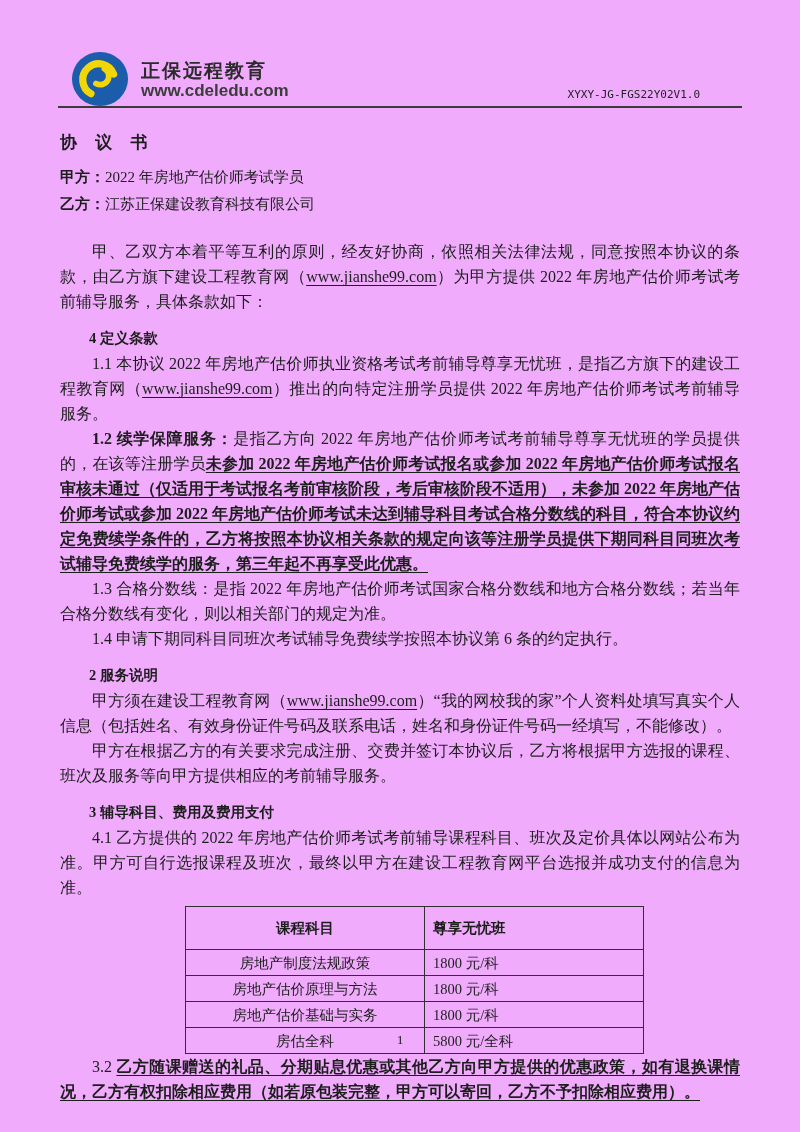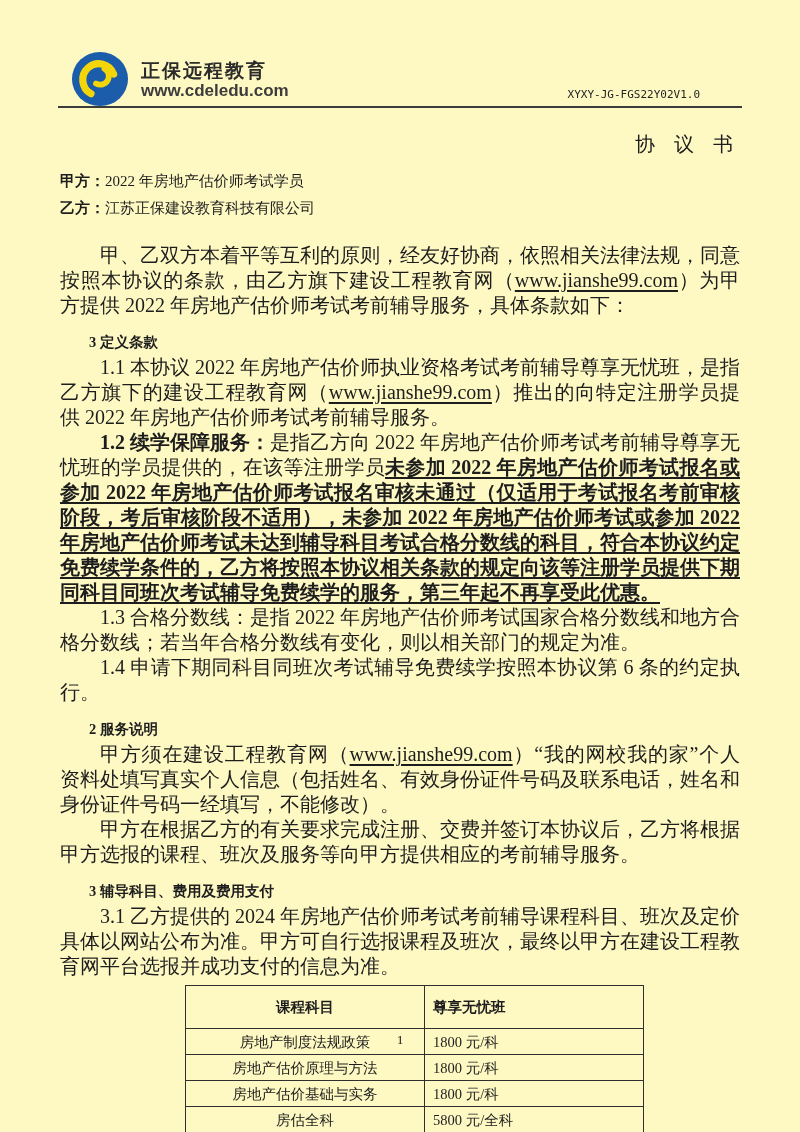--- a/index.html
+++ b/index.html
@@ -1,40 +1,40 @@
 <!DOCTYPE html>
 <html><head>
 <meta charset="utf-8">
 <style>
   * { box-sizing: border-box; }
   html, body { margin: 0; padding: 0; background: #e9e9e9; }
   .page {
-    width: 800px; height: 1132px; margin: 0 auto; background: #fef9c3;
+    width: 800px; height: 1132px; margin: 0 auto; background: #f0abfc;
     font-family: "Liberation Serif", "DejaVu Serif", serif;
     color: #1d1d1d; position: relative; overflow: hidden;
   }
   
   .header { position: relative; height: 108px; }
   .brand { position: absolute; left: 68px; top: 50px; display: flex; align-items: center; }
   .brand-logo { width: 64px; height: 58px; flex: 0 0 auto; }
   .brand-text { margin-left: 9px; font-family: "Liberation Sans", "DejaVu Sans", sans-serif; }
   .brand-name { font-size: 19px; font-weight: bold; color: #2b2b2b; letter-spacing: 2px; line-height: 22px; }
   .brand-url  { font-size: 17px; font-weight: bold; color: #3c3c3c; line-height: 17px; }
   .doc-code {
     position: absolute; right: 100px; bottom: 7px;
     font-family: "DejaVu Sans Mono", "Liberation Mono", monospace;
     font-size: 11px; color: #222; letter-spacing: 0px;
   }
   .header-rule { position: absolute; left: 58px; right: 58px; bottom: 0; border-bottom: 2px solid #3b3b3b; }
   
   .content { padding: 0 60px; }
-  .doc-title { text-align: right; font-size: 20px; font-weight: normal; letter-spacing: 7px; margin: 23px 0 10px 0; }
+  .doc-title { text-align: left; font-size: 17px; font-weight: bold; letter-spacing: 7px; margin: 23px 0 10px 0; }
   .party { font-size: 15px; line-height: 27px; margin: 0; text-align: justify; }
   .party .plabel { font-weight: bold; }
-  p.para { margin: 0; font-size: 20px; line-height: 25px; text-align: justify; text-indent: 2em; }
+  p.para { margin: 0; font-size: 16px; line-height: 25px; text-align: justify; text-indent: 2em; }
   p.intro { margin-top: 21px; }
   p.sec-h { margin: 0; font-size: 14.5px; line-height: 25px; font-weight: bold; text-indent: 2em; margin-top: 12px; }
   .b  { font-weight: bold; }
   .u  { text-decoration: underline; text-underline-offset: 3px; }
   .bu { font-weight: bold; text-decoration: underline; text-underline-offset: 3px; }
   
   table.price { border-collapse: collapse; margin: 6px 0 0 125px; table-layout: fixed; }
   table.price th, table.price td {
     border: 1.5px solid #2f2f2f; font-size: 14.5px; font-weight: normal;
     padding: 0 8px; height: 26px; line-height: 18px;
@@ -70,32 +70,32 @@
 
   <div class="content">
 
     <div class="doc-title">协 议 书</div>
 
     <p class="party"><span class="plabel">甲方：</span><span>2022 年房地产估价师考试学员</span></p>
     <p class="party"><span class="plabel">乙方：</span><span>江苏正保建设教育科技有限公司</span></p>
 
     <p class="para intro"><span>甲、乙双方本着平等互利的原则，经友好协商，依照相关法律法规，同意按照本协议的条款，由乙方旗下建设工程教育网（</span><span class="u">www.jianshe99.com</span><span>）为甲方提供 2022 年房地产估价师考试考前辅导服务，具体条款如下：</span></p>
 
-    <p class="sec-h">3 定义条款</p>
+    <p class="sec-h">4 定义条款</p>
     <p class="para"><span>1.1 本协议 2022 年房地产估价师执业资格考试考前辅导尊享无忧班，是指乙方旗下的建设工程教育网（</span><span class="u">www.jianshe99.com</span><span>）推出的向特定注册学员提供 2022 年房地产估价师考试考前辅导服务。</span></p>
     <p class="para"><span class="b">1.2 续学保障服务：</span><span>是指乙方向 2022 年房地产估价师考试考前辅导尊享无忧班的学员提供的，在该等注册学员</span><span class="bu">未参加 2022 年房地产估价师考试报名或参加 2022 年房地产估价师考试报名审核未通过（仅适用于考试报名考前审核阶段，考后审核阶段不适用），未参加 2022 年房地产估价师考试或参加 2022 年房地产估价师考试未达到辅导科目考试合格分数线的科目，符合本协议约定免费续学条件的，乙方将按照本协议相关条款的规定向该等注册学员提供下期同科目同班次考试辅导免费续学的服务，第三年起不再享受此优惠。</span></p>
     <p class="para">1.3 合格分数线：是指 2022 年房地产估价师考试国家合格分数线和地方合格分数线；若当年合格分数线有变化，则以相关部门的规定为准。</p>
     <p class="para">1.4 申请下期同科目同班次考试辅导免费续学按照本协议第 6 条的约定执行。</p>
 
     <p class="sec-h">2 服务说明</p>
     <p class="para"><span>甲方须在建设工程教育网（</span><span class="u">www.jianshe99.com</span><span>）“我的网校我的家”个人资料处填写真实个人信息（包括姓名、有效身份证件号码及联系电话，姓名和身份证件号码一经填写，不能修改）。</span></p>
     <p class="para">甲方在根据乙方的有关要求完成注册、交费并签订本协议后，乙方将根据甲方选报的课程、班次及服务等向甲方提供相应的考前辅导服务。</p>
 
     <p class="sec-h">3 辅导科目、费用及费用支付</p>
-    <p class="para">3.1 乙方提供的 2024 年房地产估价师考试考前辅导课程科目、班次及定价具体以网站公布为准。甲方可自行选报课程及班次，最终以甲方在建设工程教育网平台选报并成功支付的信息为准。</p>
+    <p class="para">4.1 乙方提供的 2022 年房地产估价师考试考前辅导课程科目、班次及定价具体以网站公布为准。甲方可自行选报课程及班次，最终以甲方在建设工程教育网平台选报并成功支付的信息为准。</p>
 
     <table class="price">
       <thead>
         <tr>
           <th class="col-subject">课程科目</th>
           <th class="col-price">尊享无忧班</th>
         </tr>
       </thead>
       <tbody>
         <tr>
@@ -110,18 +110,19 @@
           <td class="col-subject">房地产估价基础与实务</td>
           <td class="col-price">1800 元/科</td>
         </tr>
         <tr>
           <td class="col-subject">房估全科</td>
           <td class="col-price">5800 元/全科</td>
         </tr>
       </tbody>
     </table>
 
+    <p class="para"><span>3.2 </span><span class="bu">乙方随课赠送的礼品、分期贴息优惠或其他乙方向甲方提供的优惠政策，如有退换课情况，乙方有权扣除相应费用（如若原包装完整，甲方可以寄回，乙方不予扣除相应费用）。</span></p>
 
   </div>
 
   <div class="page-number">1</div>
 
 </div>
 
 </body></html>

